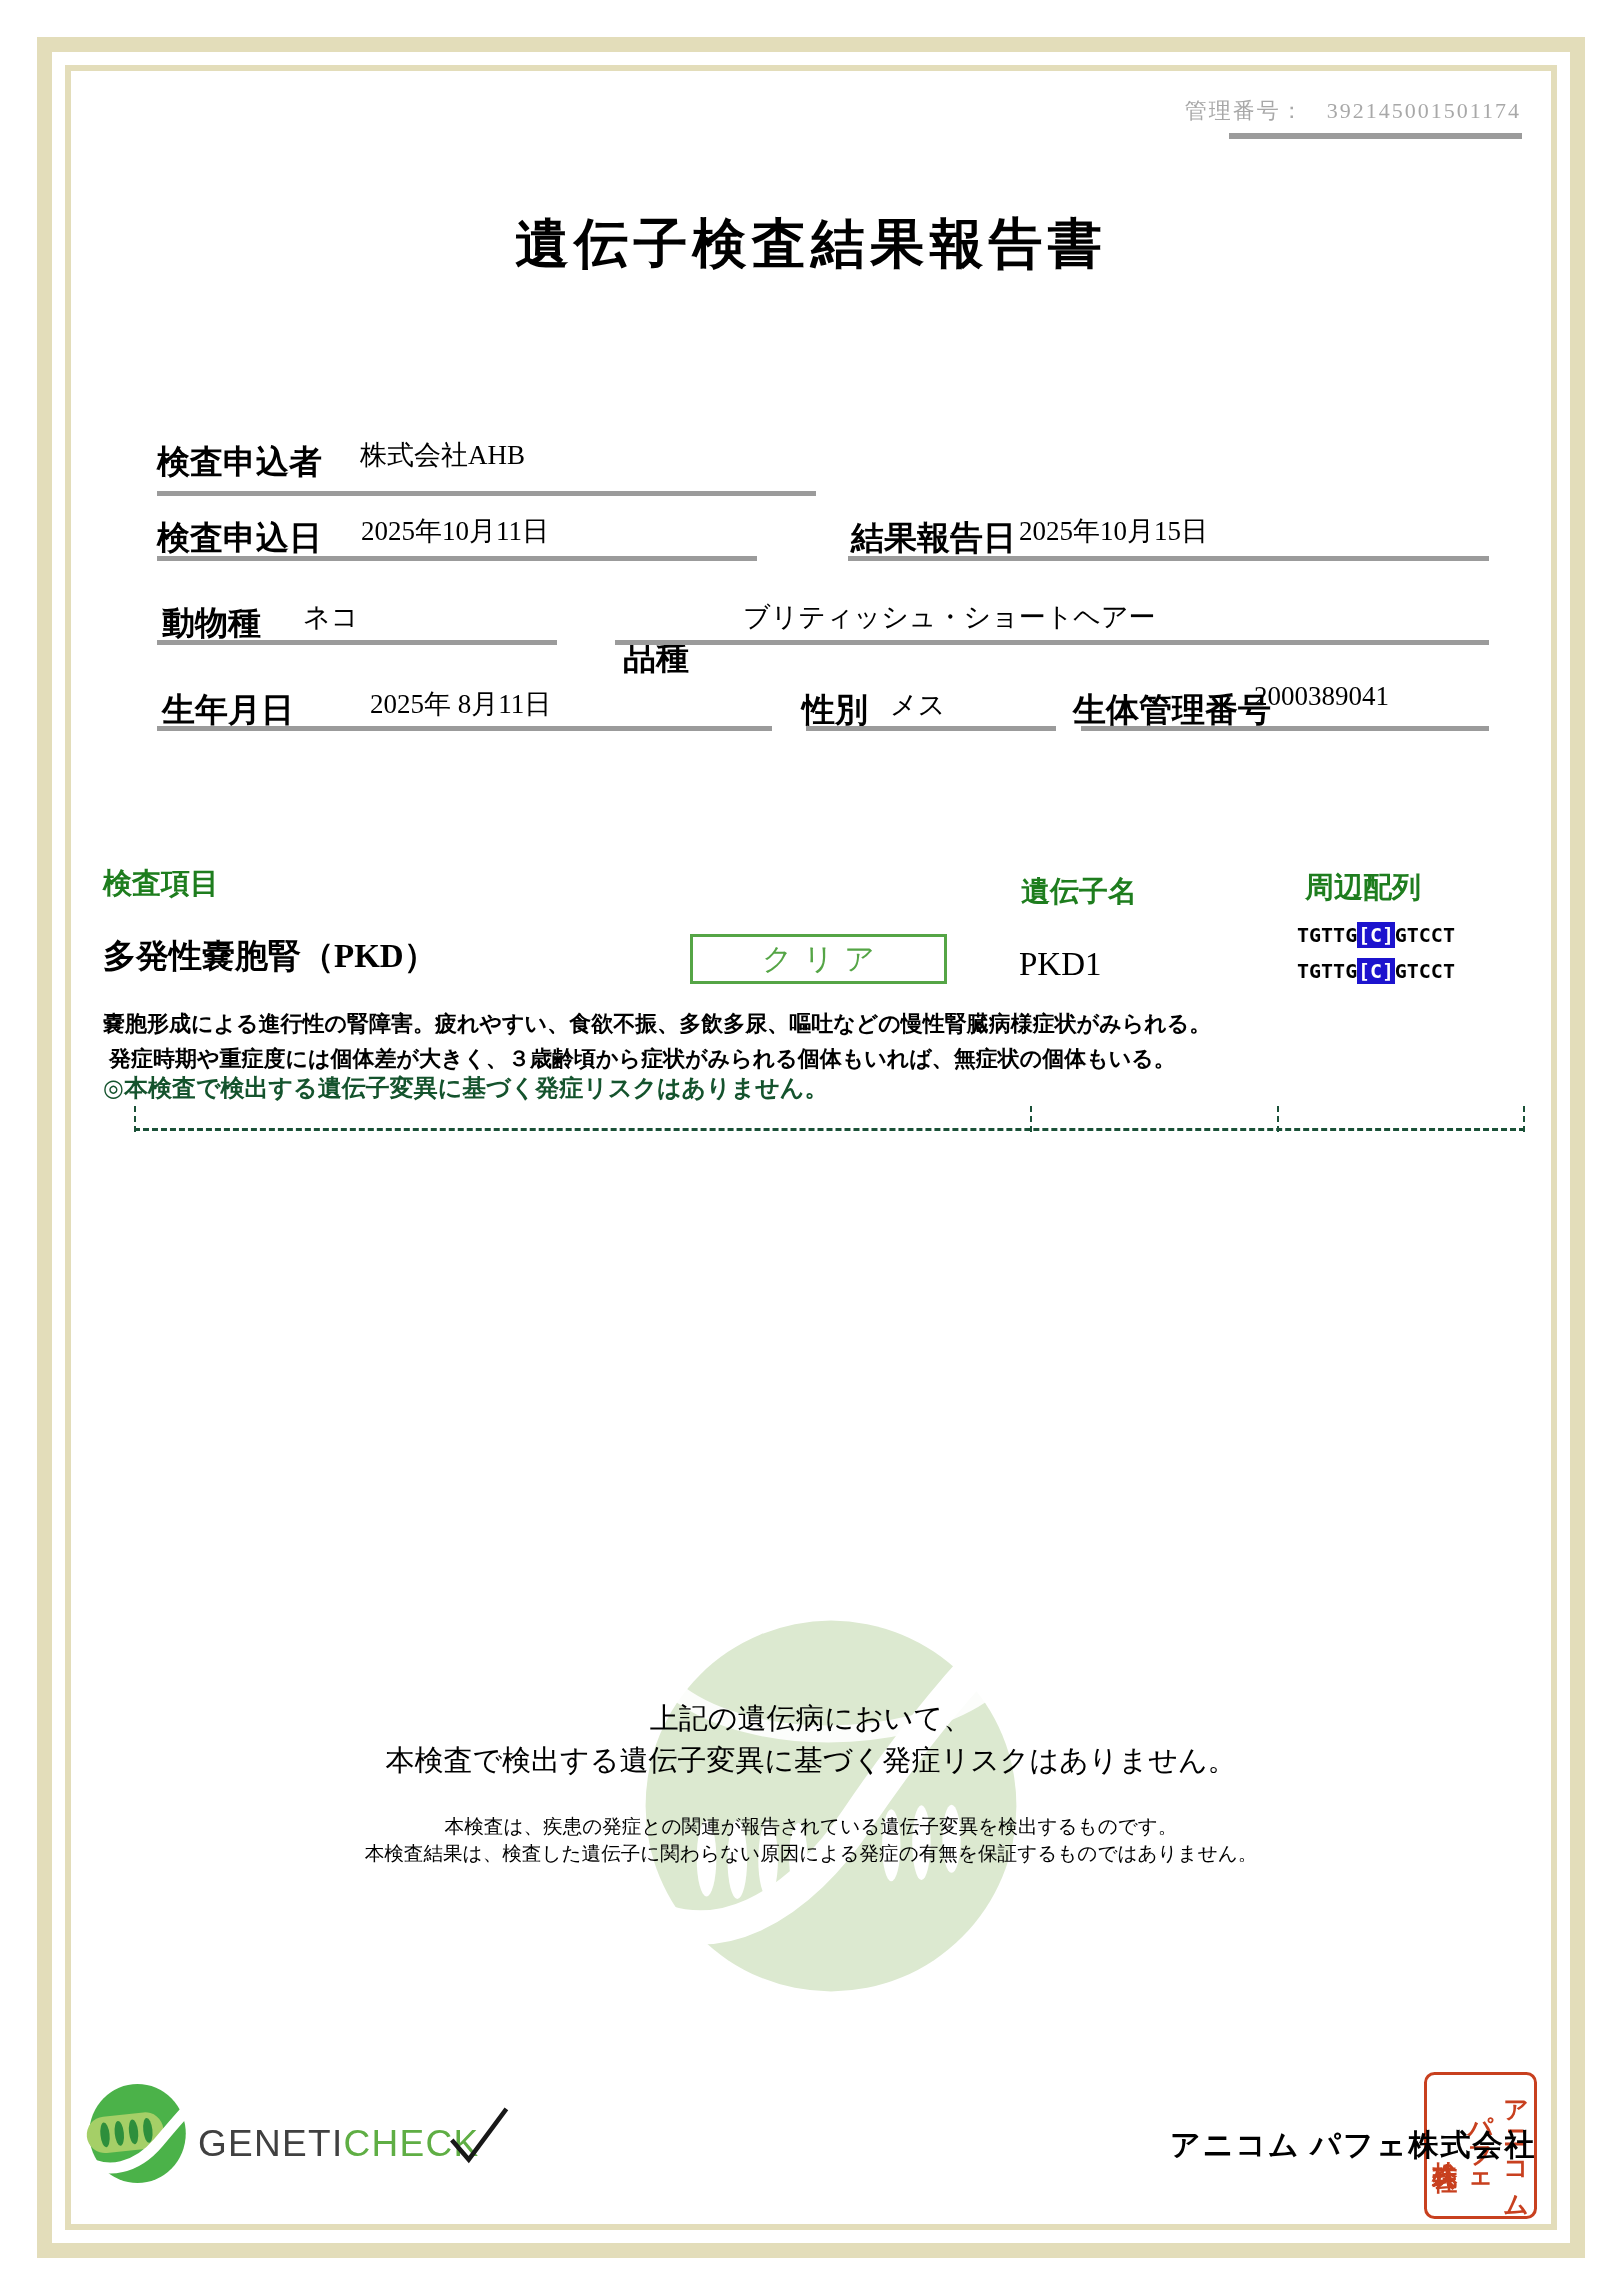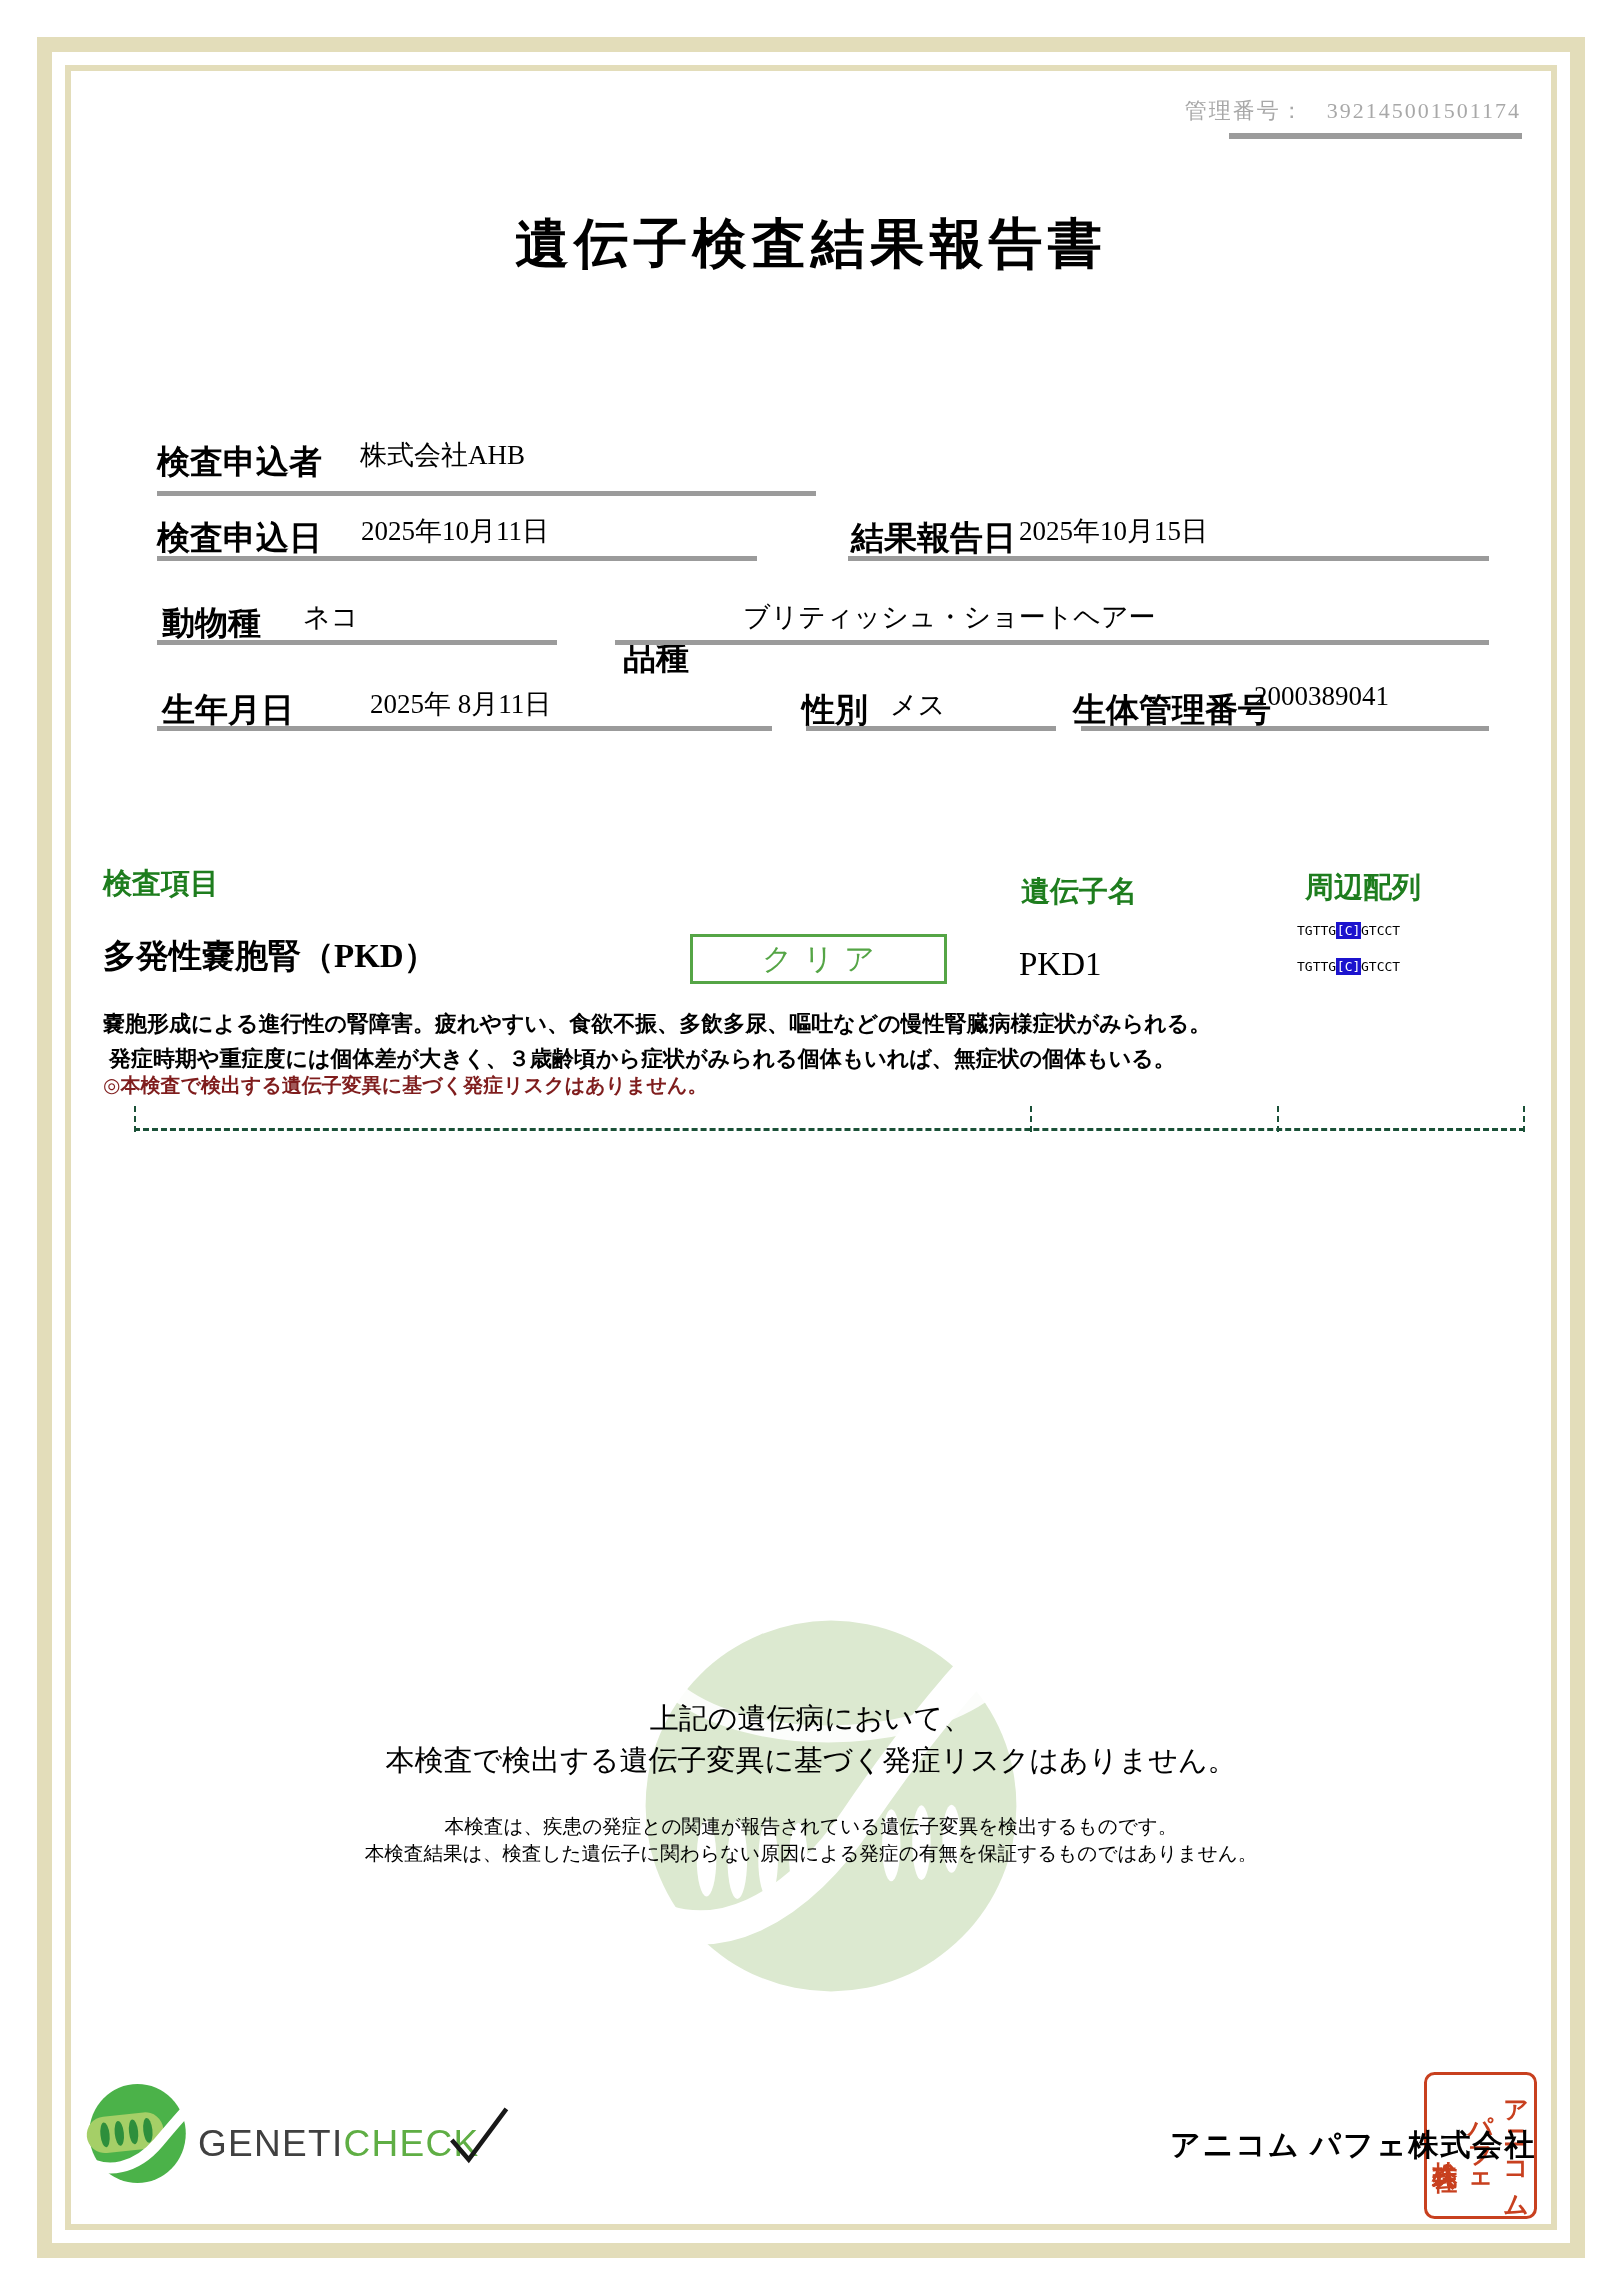--- a/index.html
+++ b/index.html
@@ -27,24 +27,24 @@
   .uline{height:5.2px;background:#9b9b9b;}
   
   .green-h{font-size:29px;font-weight:bold;color:#1e7d1e;white-space:nowrap;}
   .item{font-size:33px;font-weight:bold;white-space:nowrap;}
   .clear-box{
     left:690px;top:934px;width:251px;height:44px;
     border:3.3px solid #55a546;display:flex;align-items:center;justify-content:center;
   }
   .clear-box span{font-size:30px;color:#55a546;letter-spacing:10.5px;text-indent:10.5px;}
   .gene{font-size:33px;white-space:nowrap;}
-  .seq{font-family:"DejaVu Sans Mono",monospace;font-size:13px;font-weight:400;white-space:nowrap;letter-spacing:0px;}
+  .seq{font-family:"DejaVu Sans Mono",monospace;font-size:20px;font-weight:700;white-space:nowrap;letter-spacing:0px;}
   .seq .variant{background:#1c13ce;color:#ffffff;padding:0.7px 0.7px;}
   .desc{font-size:22px;font-weight:bold;white-space:nowrap;}
-  .risk{font-size:20px;font-weight:bold;color:#7f1d1d;white-space:nowrap;}
+  .risk{font-size:24px;font-weight:bold;color:#14532d;white-space:nowrap;}
   .dash-h{left:134px;top:1128px;width:1391px;height:0;border-top:3.3px dashed #1b5138;}
   .dash-v{top:1106px;width:0;height:26px;border-left:2.6px dashed #1b5138;}
   
   .sum{left:0;width:100%;text-align:center;font-family:"Liberation Sans","DejaVu Sans",sans-serif;white-space:nowrap;z-index:2;}
   .sum1{top:1699px;font-size:29px;}
   .sum2{top:1741px;font-size:29px;}
   .note1{top:1813px;font-size:19.6px;}
   .note2{top:1840px;font-size:19.6px;}
   .watermark{left:641px;top:1616px;z-index:1;}
   

